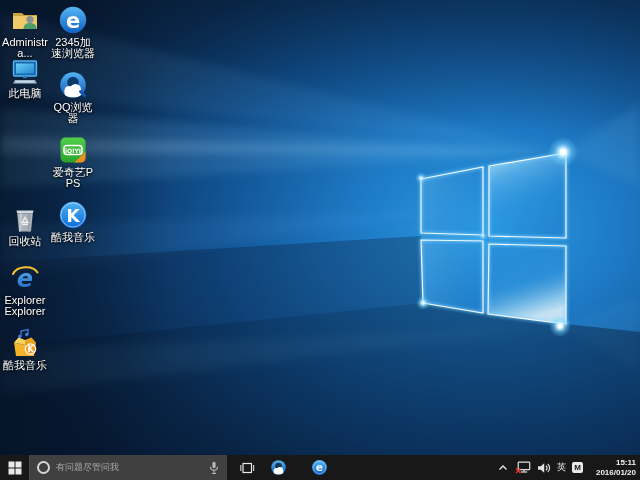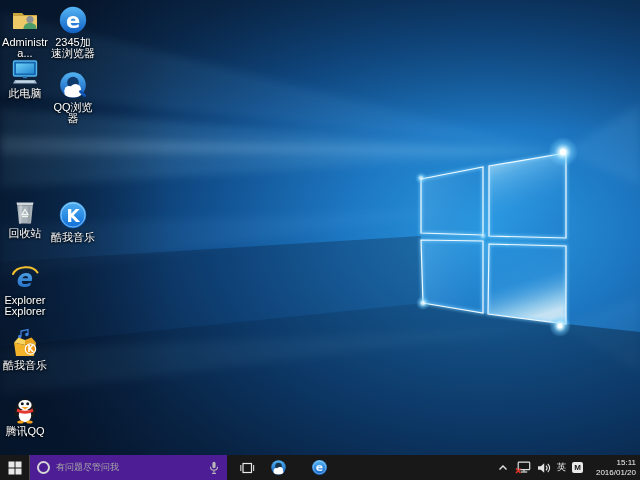--- a/index.html
+++ b/index.html
@@ -10,31 +10,31 @@
   .desktop{position:absolute;left:0;top:0;width:640px;height:455px;overflow:hidden;background:#0a2443;}
   .wallpaper{position:absolute;left:0;top:0;width:640px;height:455px;display:block;}
   
   .dicon{position:absolute;width:46px;text-align:center;cursor:default;}
   .dicon .art{width:30px;height:30px;margin:0 auto;display:block;}
   .dicon .lbl{margin-top:2px;font-size:11px;line-height:11px;color:#fff;
     text-shadow:0 1px 2px rgba(0,0,0,.95),0 0 3px rgba(0,0,0,.8);word-break:break-all;}
   
   .taskbar{position:absolute;left:0;top:455px;width:640px;height:25px;background:#181818;}
   .start{position:absolute;left:0;top:0;width:29px;height:25px;display:flex;align-items:center;justify-content:center;}
-  .search{position:absolute;left:29px;top:0;width:198px;height:25px;background:#4c1d95;
+  .search{position:absolute;left:29px;top:0;width:198px;height:25px;background:#404040;
     border-left:1px solid #484848;display:flex;align-items:center;}
   .cortana{width:13px;height:13px;border:2px solid #d6d6d6;border-radius:50%;margin:0 6px 0 7px;flex:0 0 auto;}
   .stext{font-size:9px;color:#a8a8a8;flex:1 1 auto;white-space:nowrap;overflow:hidden;}
   .mic{flex:0 0 auto;margin-right:8px;}
   .tbtn{position:absolute;top:0;width:30px;height:25px;display:flex;align-items:center;justify-content:center;}
   .tray{position:absolute;right:0;top:0;height:25px;display:flex;align-items:center;gap:6px;padding-right:4px;}
   .tray .txt{font-size:9px;color:#efefef;}
   .imebox{width:11px;height:11px;background:#e9e9e9;border-radius:2px;color:#141414;
     font-size:8px;font-weight:bold;display:flex;align-items:center;justify-content:center;}
-  .clock{width:47px;text-align:right;color:#f2f2f2;font-size:8px;line-height:9.5px;}
+  .clock{width:47px;text-align:right;color:#f2f2f2;font-size:8px;line-height:9.5px;font-weight:bold;}
   .ldark{position:absolute;left:0;top:0;width:200px;height:455px;pointer-events:none;
     background:linear-gradient(90deg,rgba(4,13,27,.38),rgba(4,13,27,0) 85%);}
 </style>
 </head>
 <body>
 
 <div class="screen">
 
   <div class="desktop">
 
@@ -146,21 +146,21 @@
         <rect x="3.5" y="5" width="23" height="15" rx="1.2" fill="#1565ad" stroke="#54b5ee" stroke-width="1.4"></rect>
         <rect x="6" y="7.5" width="18" height="10" fill="url(#gscr)"></rect>
         <rect x="13" y="20" width="4" height="2.2" fill="#2d7cba"></rect>
         <path d="M5,24 L25,24 L27,27.5 L3,27.5 Z" fill="#9db7cb"></path>
         <path d="M6.5,25 L23.5,25 L24.5,26.5 L5.5,26.5 Z" fill="#c9d9e6"></path>
       </svg>
       <div class="lbl">此电脑</div>
     </div>
 
 
-    <div class="dicon" style="left:2px;top:196px">
+    <div class="dicon" style="left:2px;top:204px">
       <svg class="art" viewBox="0 0 30 30">
         <path d="M6.5,6.5 L23.5,6.5 L22.8,9.5 L7.2,9.5 Z" fill="#d2d8dc"></path>
         <path d="M7.2,9.5 L22.8,9.5 L21,27.5 L9,27.5 Z" fill="#a9b2b9"></path>
         <path d="M9.6,9.5 L12.2,9.5 L11.2,27.5 L9.2,27.5 Z" fill="#c2cacf"></path>
         <path d="M18,9.5 L20.4,9.5 L19.6,27.5 L17.6,27.5 Z" fill="#99a2a9"></path>
         <path d="M15,13.5 L18,18.5 L12,18.5 Z" fill="none" stroke="#eef4ef" stroke-width="1.3"></path>
         <path d="M12,20.5 L18,20.5" stroke="#eef4ef" stroke-width="1.3"></path>
       </svg>
       <div class="lbl">回收站</div>
     </div>
@@ -186,36 +186,20 @@
           <circle cx="16.8" cy="6.5" r="1.7" fill="#3f7fd9"></circle>
         <path d="M4,14.5 L15,17 L26,14.5 L24,28 L6,28 Z" fill="#f3b32a"></path>
         <path d="M4,14.5 L8.5,9.5 L15,12 L15,17 Z" fill="#f8d35e"></path>
         <path d="M26,14.5 L21.5,9.5 L15,12 L15,17 Z" fill="#e9a51f"></path>
         <circle cx="20.5" cy="21" r="5.2" fill="#f59a18" stroke="#fff" stroke-width="1.2"></circle>
         <text x="20.5" y="24" font-size="8" font-weight="bold" text-anchor="middle" fill="#fff" font-family="DejaVu Sans, sans-serif">K</text>
       </svg>
       <div class="lbl">酷我音乐</div>
     </div>
 
-    <div class="dicon" style="left:2px;top:394px">
-      <svg class="art" viewBox="0 0 30 30">
-        <ellipse cx="15" cy="16.5" rx="9.8" ry="11.5" fill="#15181d"></ellipse>
-        <path d="M5.5,12 Q3,18 6,23 L8.5,20 Z" fill="#15181d"></path>
-        <path d="M24.5,12 Q27,18 24,23 L21.5,20 Z" fill="#15181d"></path>
-        <ellipse cx="15" cy="21.5" rx="6.2" ry="6.8" fill="#fff"></ellipse>
-        <ellipse cx="15" cy="11" rx="6.6" ry="5" fill="#fff"></ellipse>
-        <circle cx="12.3" cy="9.8" r="1.5" fill="#15181d"></circle>
-          <circle cx="17.7" cy="9.8" r="1.5" fill="#15181d"></circle>
-        <path d="M11.5,13 L18.5,13 L15,15.6 Z" fill="#f7a21b"></path>
-        <path d="M7.5,14.5 Q15,19 22.5,14.5 L23.5,17.5 Q15,22 6.5,17.5 Z" fill="#e13a30"></path>
-        <ellipse cx="10.5" cy="28" rx="3.2" ry="1.6" fill="#f7a21b"></ellipse>
-        <ellipse cx="19.5" cy="28" rx="3.2" ry="1.6" fill="#f7a21b"></ellipse>
-      </svg>
-      <div class="lbl">腾讯QQ</div>
-    </div>
 
     <div class="dicon" style="left:50px;top:5px">
       <svg class="art" viewBox="0 0 30 30">
         <defs>
             <linearGradient id="g2345" x1="0" y1="0" x2="0" y2="1">
           <stop offset="0" stop-color="#56b6f4"></stop>
               <stop offset="1" stop-color="#1160c4"></stop>
             </linearGradient>
           </defs>
         <circle cx="15" cy="15" r="13.2" fill="url(#g2345)"></circle>
@@ -240,20 +224,35 @@
         <g clip-path="url(#cqb)">
           <circle cx="11" cy="20.5" r="4.5" fill="#fff"></circle>
           <circle cx="17.5" cy="19.5" r="5.5" fill="#fff"></circle>
           <rect x="6.5" y="20.5" width="17" height="7" fill="#fff"></rect>
         </g>
         <path d="M22.5,21.5 L26.5,25.5" stroke="#0e55b8" stroke-width="3" stroke-linecap="round"></path>
       </svg>
       <div class="lbl">QQ浏览器</div>
     </div>
 
+    <div class="dicon" style="left:50px;top:135px">
+      <svg class="art" viewBox="0 0 30 30">
+        <defs>
+            <linearGradient id="gqy" x1="0" y1="0" x2="0" y2="1">
+          <stop offset="0" stop-color="#52cf48"></stop>
+              <stop offset="1" stop-color="#2aa32c"></stop>
+            </linearGradient>
+          </defs>
+        <rect x="2.5" y="2.5" width="25" height="25" rx="5" fill="url(#gqy)"></rect>
+        <path d="M27.5,16.5 L27.5,22.5 Q27.5,27.5 22.5,27.5 L16.5,27.5 Z" fill="#ef8d1d"></path>
+        <rect x="6" y="10.5" width="18" height="9" rx="3" fill="none" stroke="#fff" stroke-width="1.6"></rect>
+        <text x="15" y="17.6" font-size="6" font-weight="bold" text-anchor="middle" fill="#fff" font-family="DejaVu Sans, sans-serif">iQIYI</text>
+      </svg>
+      <div class="lbl">爱奇艺PPS</div>
+    </div>
 
     <div class="dicon" style="left:50px;top:200px">
       <svg class="art" viewBox="0 0 30 30">
         <defs>
             <linearGradient id="gkg" x1="0" y1="0" x2="0" y2="1">
           <stop offset="0" stop-color="#4fb0f2"></stop>
               <stop offset="1" stop-color="#0c6cd8"></stop>
             </linearGradient>
           </defs>
         <circle cx="15" cy="15" r="13.2" fill="url(#gkg)"></circle>

